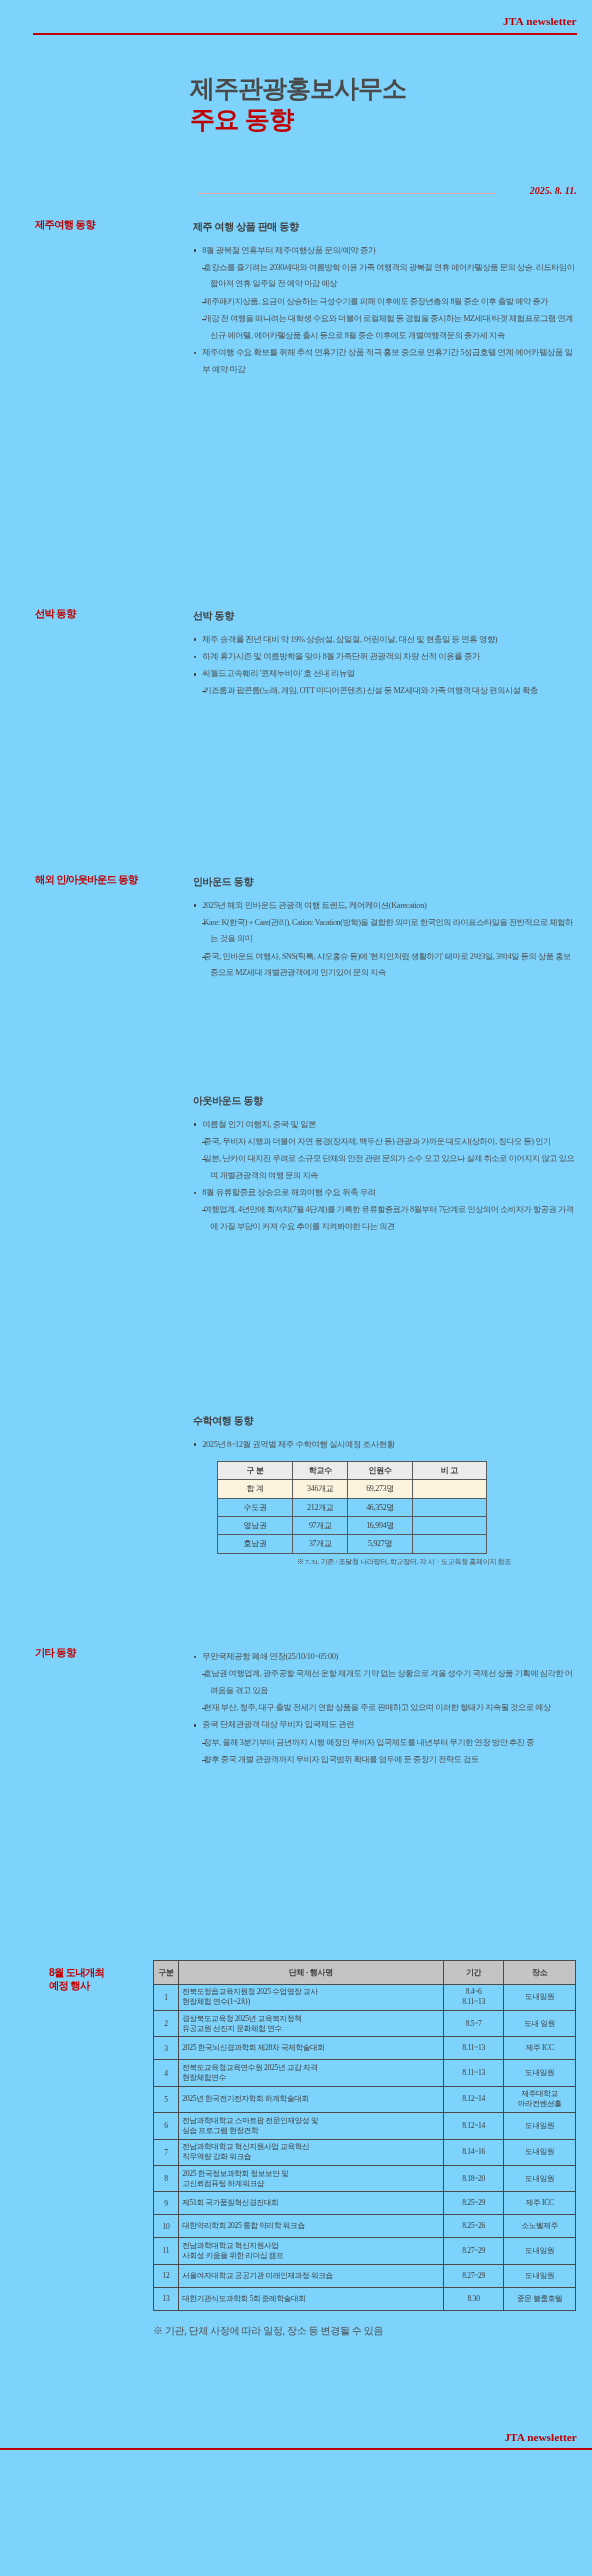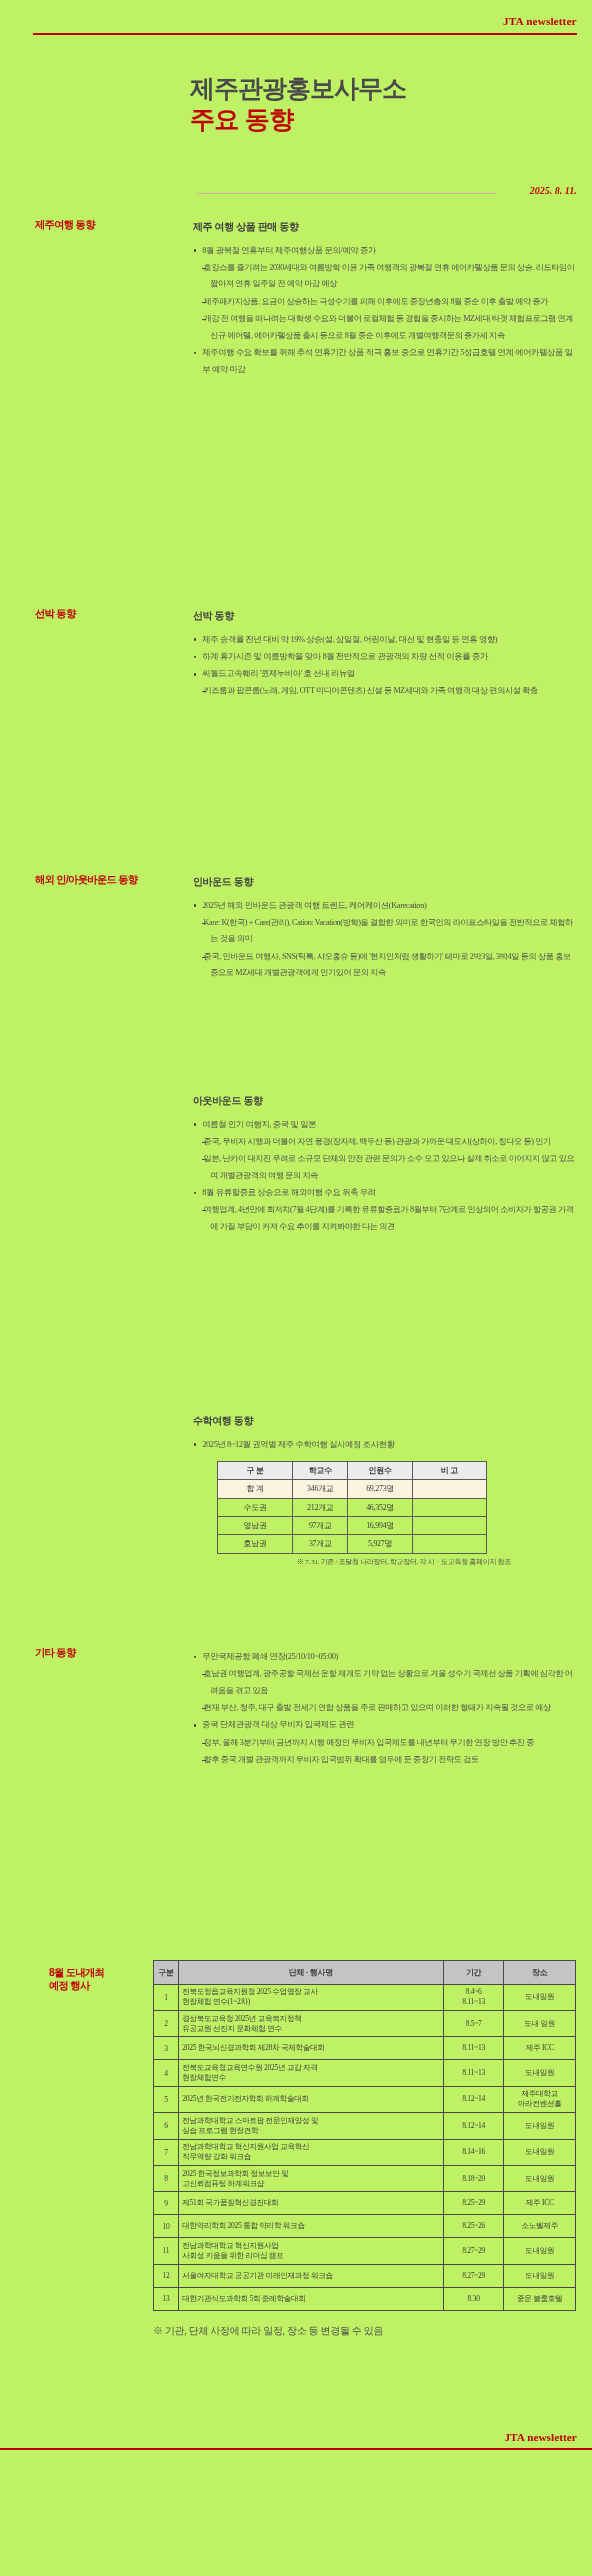--- a/index.html
+++ b/index.html
@@ -10,21 +10,21 @@
   }
   body {
     font-family: "Liberation Serif", "DejaVu Serif", serif;
     color: #3a3a3a;
   }
   .page {
     position: relative;
     width: 592px;
     height: 2576px;
     margin: 0 auto;
-    background: #bef264;
+    background: #7dd3fc;
     overflow: hidden;
     box-sizing: border-box;
   }
 
   
   .masthead {
     position: absolute;
     top: 14.6px;
     left: 0;
     width: 592px;
@@ -306,21 +306,21 @@
         <li class="lvl2"><span class="txt">제주패키지상품, 요금이 상승하는 극성수기를 피해 이후에도 중장년층의 8월 중순 이후 출발 예약 증가</span></li>
         <li class="lvl2"><span class="txt">개강 전 여행을 떠나려는 대학생 수요와 더불어 로컬체험 등 경험을 중시하는 MZ세대 타겟 체험프로그램 연계 신규 에어텔, 에어카텔상품 출시 등으로 8월 중순 이후에도 개별여행객문의 증가세 지속</span></li>
         <li class="lvl1"><span class="txt">제주여행 수요 확보를 위해 추석 연휴기간 상품 적극 홍보 중으로 연휴기간 5성급호텔 연계 에어카텔상품 일부 예약 마감</span></li>
       </ul>
     </div>
     <div class="gutter-label" style="left: 35px; top: 607px;">선박 동향</div>
     <div class="content" style="top: 609px;">
       <div class="sec-head">선박 동향</div>
       <ul class="bullets">
         <li class="lvl1"><span class="txt">제주 송객률 전년 대비 약 19% 상승(설, 삼일절, 어린이날, 대선 및 현충일 등 연휴 영향)</span></li>
-        <li class="lvl1"><span class="txt">하계 휴가시즌 및 여름방학을 맞아 8월 전반적으로 관광객의 차량 선적 이용률 증가</span></li>
+        <li class="lvl1"><span class="txt">하계 휴가시즌 및 여름방학을 맞아 8월 가족단위 관광객의 차량 선적 이용률 증가</span></li>
         <li class="lvl1"><span class="txt">씨월드고속훼리 '퀸제누비아' 호 선내 리뉴얼</span></li>
         <li class="lvl2"><span class="txt">키즈룸과 팝콘룸(노래, 게임, OTT 미디어콘텐츠) 신설 등 MZ세대와 가족 여행객 대상 편의시설 확충</span></li>
       </ul>
     </div>
     <div class="gutter-label" style="left: 35px; top: 873px;">해외 인/아웃바운드 동향</div>
     <div class="content" style="top: 875px;">
       <div class="sec-head">인바운드 동향</div>
       <ul class="bullets">
         <li class="lvl1"><span class="txt">2025년 해외 인바운드 관광객 여행 트렌드, 케어케이션(Karecation)</span></li>
         <li class="lvl2"><span class="txt">Kare: K(한국) + Care(관리), Cation: Vacation(방학)을 결합한 의미로 한국인의 라이프스타일을 전반적으로 체험하는 것을 의미</span></li>

